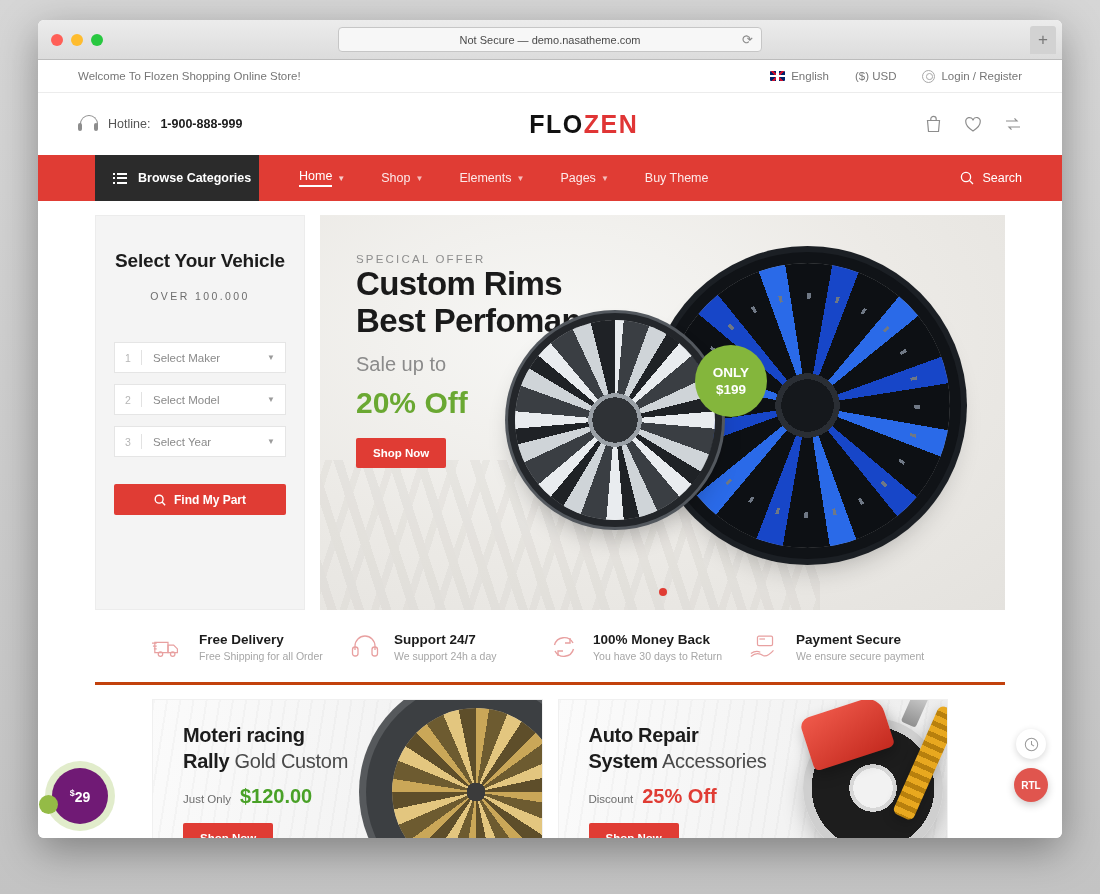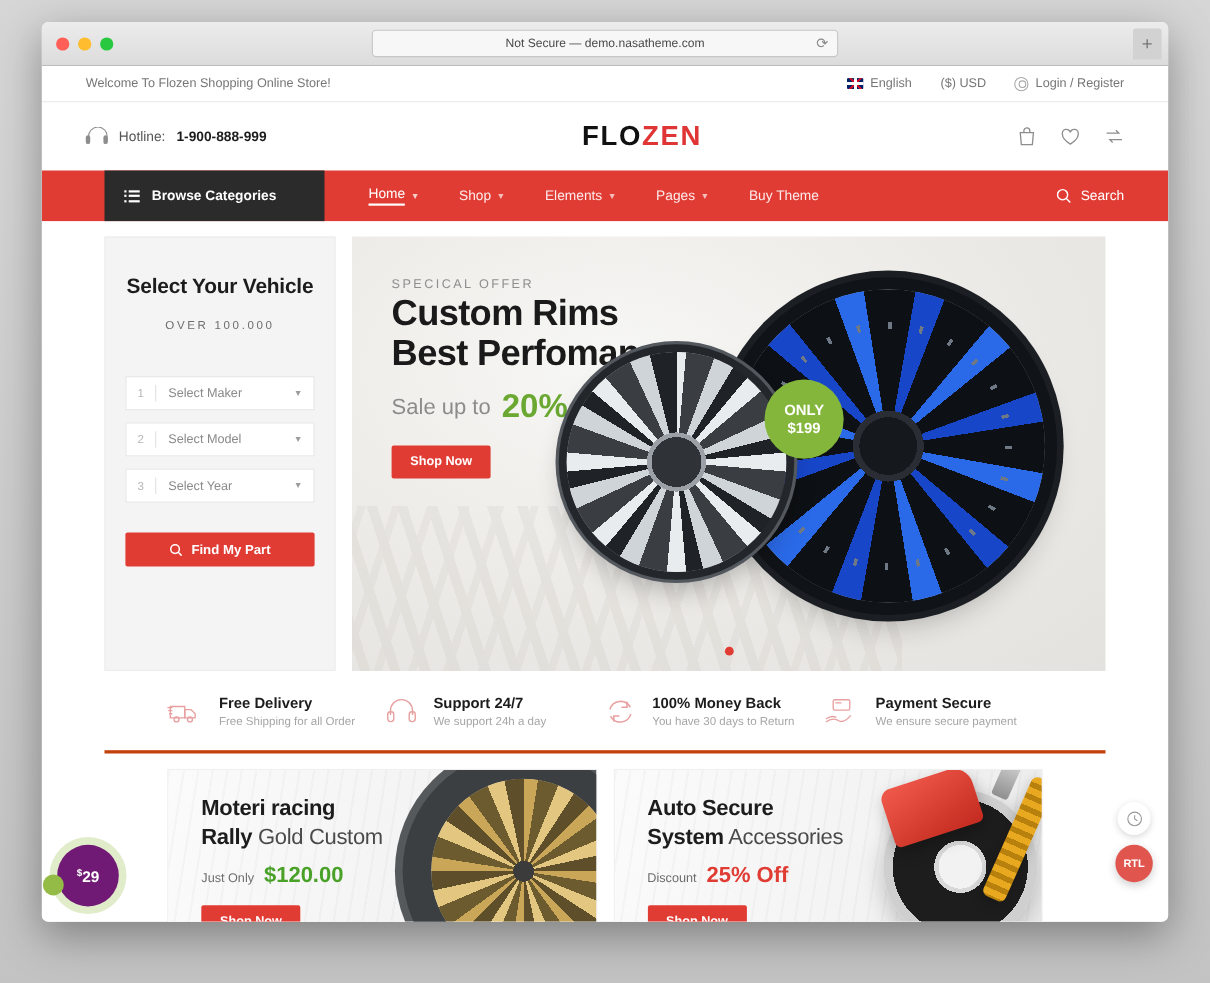--- a/index.html
+++ b/index.html
@@ -100,21 +100,21 @@
   .logo .a { color: #111; } .logo .b { color: #e03535; }
   .hdr-icons { display: flex; align-items: center; gap: 22px; }
   .hdr-icons svg { display: block; }
 
   
   .nav {
     height: 46px; background: #e03c34; display: flex; align-items: stretch;
     padding-left: 57px; padding-right: 40px;
   }
   .browse {
-    width: 200px; background: #2b2b2b; color: #fff;
+    width: 164px; background: #2b2b2b; color: #fff;
     display: flex; align-items: center; gap: 11px;
     padding-left: 18px; font-size: 12.5px; font-weight: 700;
     cursor: pointer;
   }
   .burger { width: 14px; }
   .burger i {
     display:block; height:2px; background:#fff; margin:2.5px 0 2.5px 4px; width:10px;
     position: relative;
   }
   .burger i::before{content:'';position:absolute;left:-4px;top:0;width:2px;height:2px;background:#fff;}
@@ -176,21 +176,21 @@
     background:
       repeating-linear-gradient(72deg, #c9c6c0 0 9px, transparent 9px 26px),
       repeating-linear-gradient(-72deg, #cfccc6 0 7px, transparent 7px 30px);
   }
   .hero-txt { position: absolute; left: 36px; top: 38px; }
   .eyebrow { font-size: 11.5px; letter-spacing: 2.2px; color: #8e8e8e; }
   .hero-h1 {
     font-size: 33px; line-height: 37px;
     font-weight: 800; color: #1a1a1a; letter-spacing: -.6px;
   }
-  .hero-sale { margin-top: 14px; font-size: 20px; color: #8b8b8b; display: flex; align-items: center; gap: 10px; }
+  .hero-sale { margin-top: 14px; font-size: 20px; color: #8b8b8b; display: flex; align-items: flex-start; gap: 10px; flex-direction: column; }
   .hero-sale b { font-size: 30px; font-weight: 800; color: #6aa832; }
   .shopnow {
     margin-top: 18px; display: inline-block; background: #e03c34; color: #fff;
     font-size: 11.5px; font-weight: 700; padding: 9px 17px; border: none;
     cursor: pointer; border-radius: 2px;
   }
   .only-badge {
     position: absolute; left: 375px; top: 130px;
     width: 72px; height: 72px; border-radius: 50%;
     background: #84b63c; color: #fff;
@@ -579,21 +579,21 @@
         </div>
 
         <div class="promo">
           <div class="streaks"></div>
           <div class="disc"></div>
           <div class="caliper"></div>
           <div class="shock-top"></div>
           <div class="shock"></div>
           <div class="promo-txt">
             <div class="promo-h">
-              <div><b>Auto Secure</b></div>
+              <div><b>Auto Repair</b></div>
               <div><b>System</b> <span class="grey">Accessories</span></div>
             </div>
             <div class="promo-price">
               <span>Discount</span>
               <b class="red">25% Off</b>
             </div>
             <button class="shopnow">Shop Now</button>
           </div>
         </div>
       </div>

